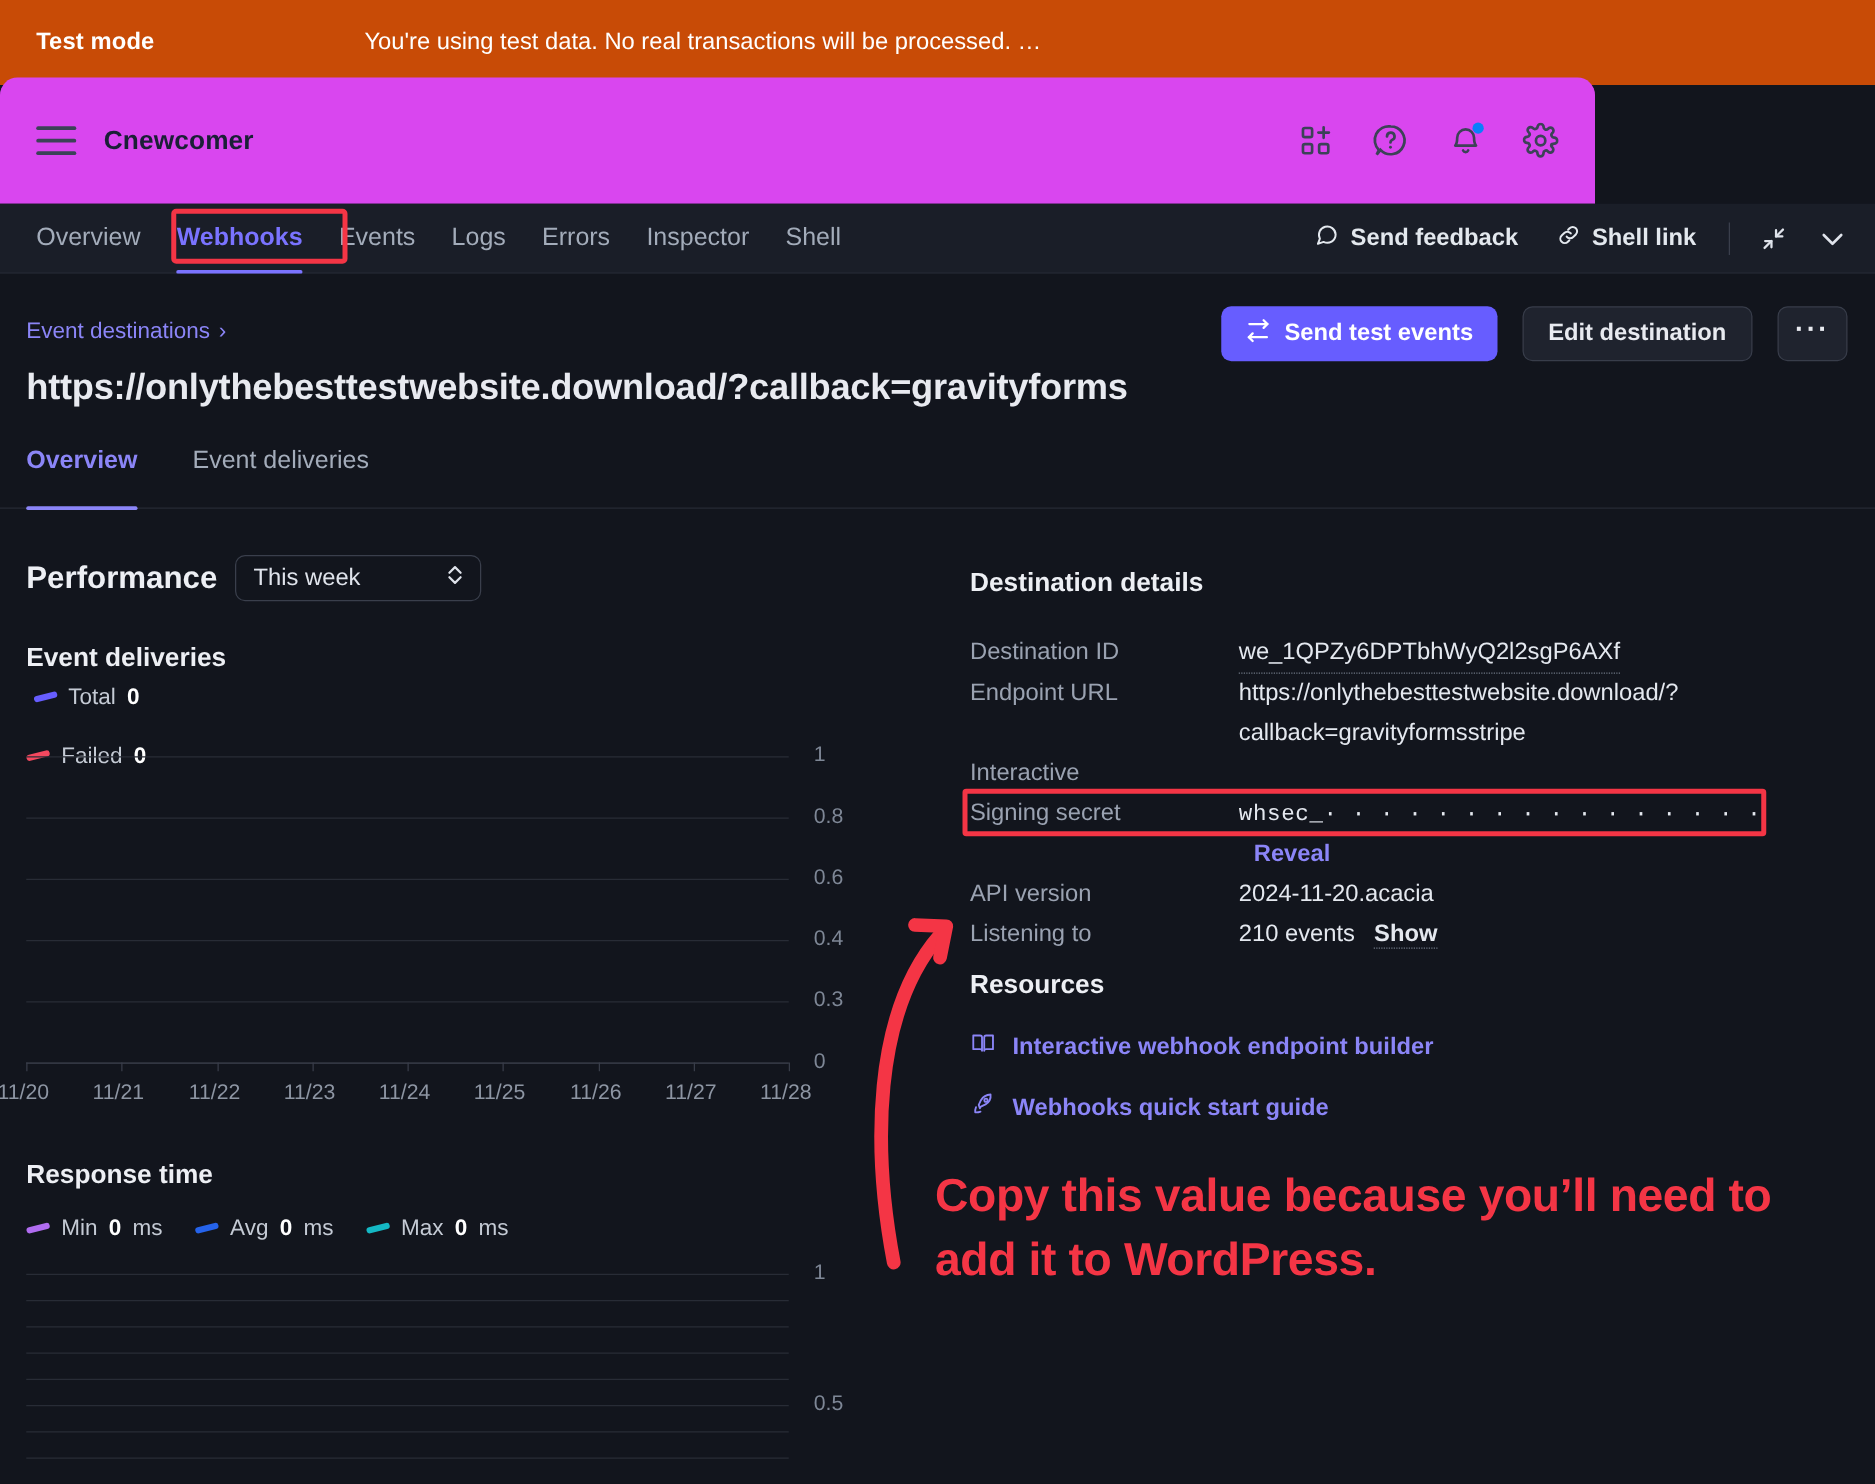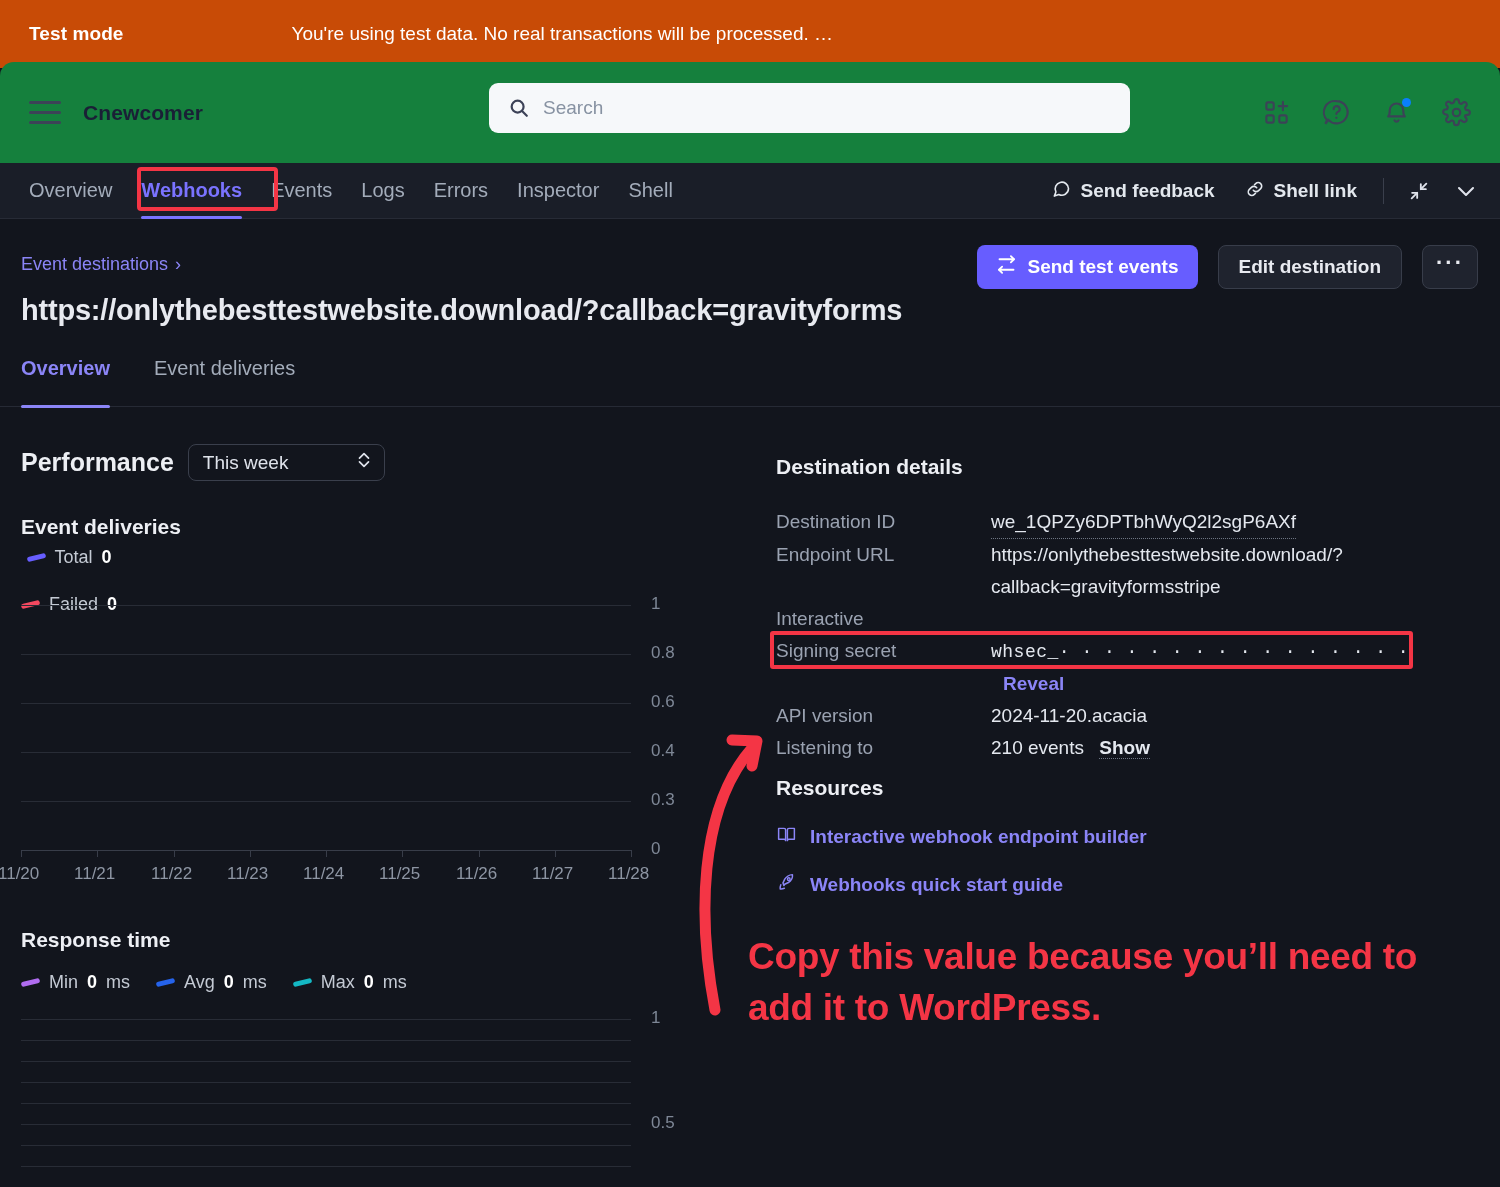--- a/index.html
+++ b/index.html
@@ -22,22 +22,22 @@
     margin-left: 29px; letter-spacing: .1px;
   }
   .testbar-msg {
     color: #ffffff; font-size: 19px; font-weight: 400;
     margin-left: 168px;
   }
 
   
   .apphead {
     position: absolute; top: 62px; left: 0;
-    width: 1500px; height: 101px;
-    background: #15803d;
+    width: 1276px; height: 101px;
+    background: #d946ef;
     border-top-left-radius: 14px; border-top-right-radius: 14px;
     display: flex; align-items: center;
   }
   .hamburger {
     margin-left: 29px; width: 32px; height: 24px;
     display: flex; flex-direction: column; justify-content: space-between;
     cursor: pointer;
   }
   .hamburger i { display:block; height: 3.4px; background: #3c4257; border-radius: 2px; }
   .acct-name {
@@ -217,29 +217,20 @@
 </div>
 
 <div class="apphead">
   <div class="hamburger">
       <i></i>
       <i></i>
       <i></i>
     </div>
   <div class="acct-name">Cnewcomer</div>
 
-  <div class="searchbox">
-    <span class="sicon">
-      <svg width="22" height="22" viewBox="0 0 24 24" fill="none" stroke="#3c4257" stroke-width="2.4" stroke-linecap="round">
-        <circle cx="10.5" cy="10.5" r="6.5"></circle>
-          <line x1="15.6" y1="15.6" x2="20.5" y2="20.5"></line>
-      </svg>
-    </span>
-    <input placeholder="Search" style="">
-  </div>
 
   <div class="head-icons">
     <div class="hicon">
       <svg width="27" height="27" viewBox="0 0 24 24" fill="none" stroke="#3c4257" stroke-width="1.9" stroke-linecap="round">
         <rect x="3" y="3" width="6.5" height="6.5" rx="1.4"></rect>
         <rect x="3" y="14.5" width="6.5" height="6.5" rx="1.4"></rect>
         <rect x="14.5" y="14.5" width="6.5" height="6.5" rx="1.4"></rect>
         <line x1="17.7" y1="2.6" x2="17.7" y2="10"></line>
           <line x1="14" y1="6.3" x2="21.4" y2="6.3"></line>
       </svg>

